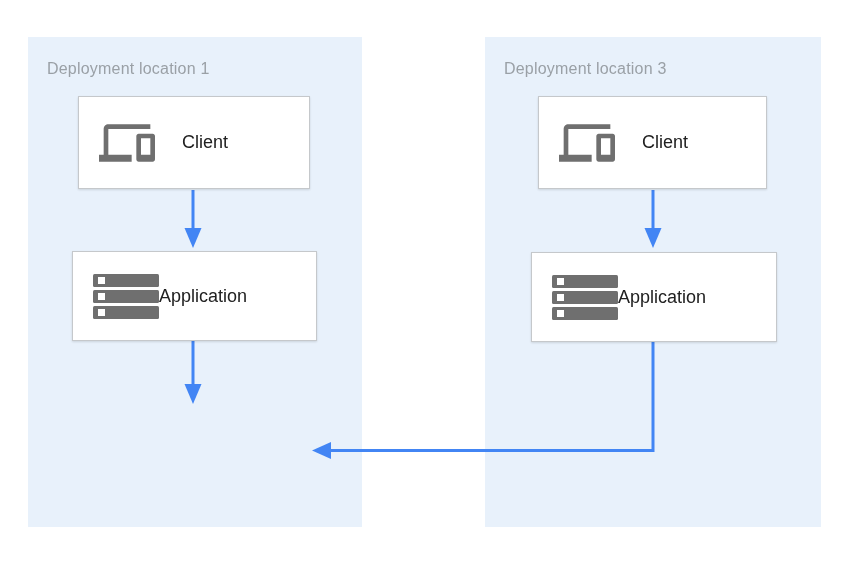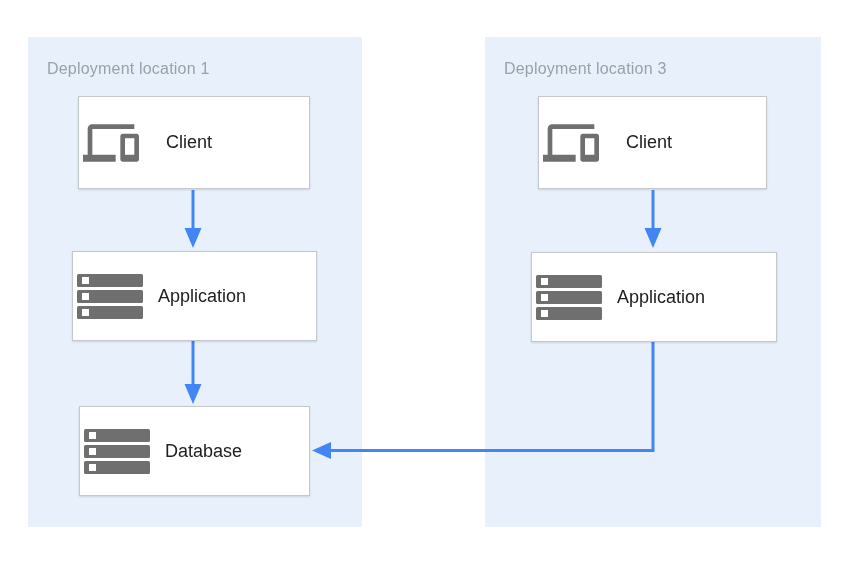--- a/index.html
+++ b/index.html
@@ -29,36 +29,36 @@
     white-space: nowrap;
   }
   .node {
     position: absolute;
     background: #ffffff;
     border: 1px solid #c5c8cb;
     box-shadow: 0 1px 2px rgba(0,0,0,0.12);
     box-sizing: border-box;
     display: flex;
     align-items: center;
-    padding-left: 4px;
+    padding-left: 20px;
   }
   .node-client1 { left: 78px;  top: 96px;  width: 232px; height: 93px; }
   .node-app1    { left: 72px;  top: 251px; width: 245px; height: 90px; }
   .node-db1     { left: 79px;  top: 406px; width: 231px; height: 90px; }
   .node-client2 { left: 538px; top: 96px;  width: 229px; height: 93px; }
   .node-app2    { left: 531px; top: 252px; width: 246px; height: 90px; }
   .node-label {
     font-size: 18px;
     color: #212121;
     white-space: nowrap;
   }
   .icon-devices { width: 56px; height: 56px; flex: 0 0 auto; }
   .icon-devices + .node-label { margin-left: 27px; }
   .icon-server { width: 66px; height: 45px; flex: 0 0 auto; }
-  .icon-server + .node-label { margin-left: 15px; }
+  .icon-server + .node-label { }
   .arrows {
     position: absolute;
     left: 0; top: 0;
     width: 856px; height: 574px;
     pointer-events: none;
   }
 </style>
 </head>
 <body>
 
@@ -106,35 +106,20 @@
       </g>
       <g fill="#ffffff">
         <rect x="5" y="3" width="7" height="7"></rect>
         <rect x="5" y="19" width="7" height="7"></rect>
         <rect x="5" y="35" width="7" height="7"></rect>
       </g>
     </svg>
     <span class="node-label">Application</span>
   </div>
 
-  <div class="node node-db1">
-    <svg class="icon-server" viewBox="0 0 66 45">
-      <g fill="#6f6f6f">
-        <rect x="0" y="0" width="66" height="13" rx="1.5"></rect>
-        <rect x="0" y="16" width="66" height="13" rx="1.5"></rect>
-        <rect x="0" y="32" width="66" height="13" rx="1.5"></rect>
-      </g>
-      <g fill="#ffffff">
-        <rect x="5" y="3" width="7" height="7"></rect>
-        <rect x="5" y="19" width="7" height="7"></rect>
-        <rect x="5" y="35" width="7" height="7"></rect>
-      </g>
-    </svg>
-    <span class="node-label">Database</span>
-  </div>
 
   <div class="node node-client2">
     <svg class="icon-devices" viewBox="0 0 24 24">
       <path fill="#6f6f6f" d="M4 6h18V4H4c-1.1 0-2 .9-2 2v11H0v3h14v-3H4V6zm19 2h-6c-.55 0-1 .45-1 1v10c0 .55.45 1 1 1h6c.55 0 1-.45 1-1V9c0-.55-.45-1-1-1zm-1 9h-4v-7h4v7z"></path>
     </svg>
     <span class="node-label">Client</span>
   </div>
 
   <div class="node node-app2">
     <svg class="icon-server" viewBox="0 0 66 45">

